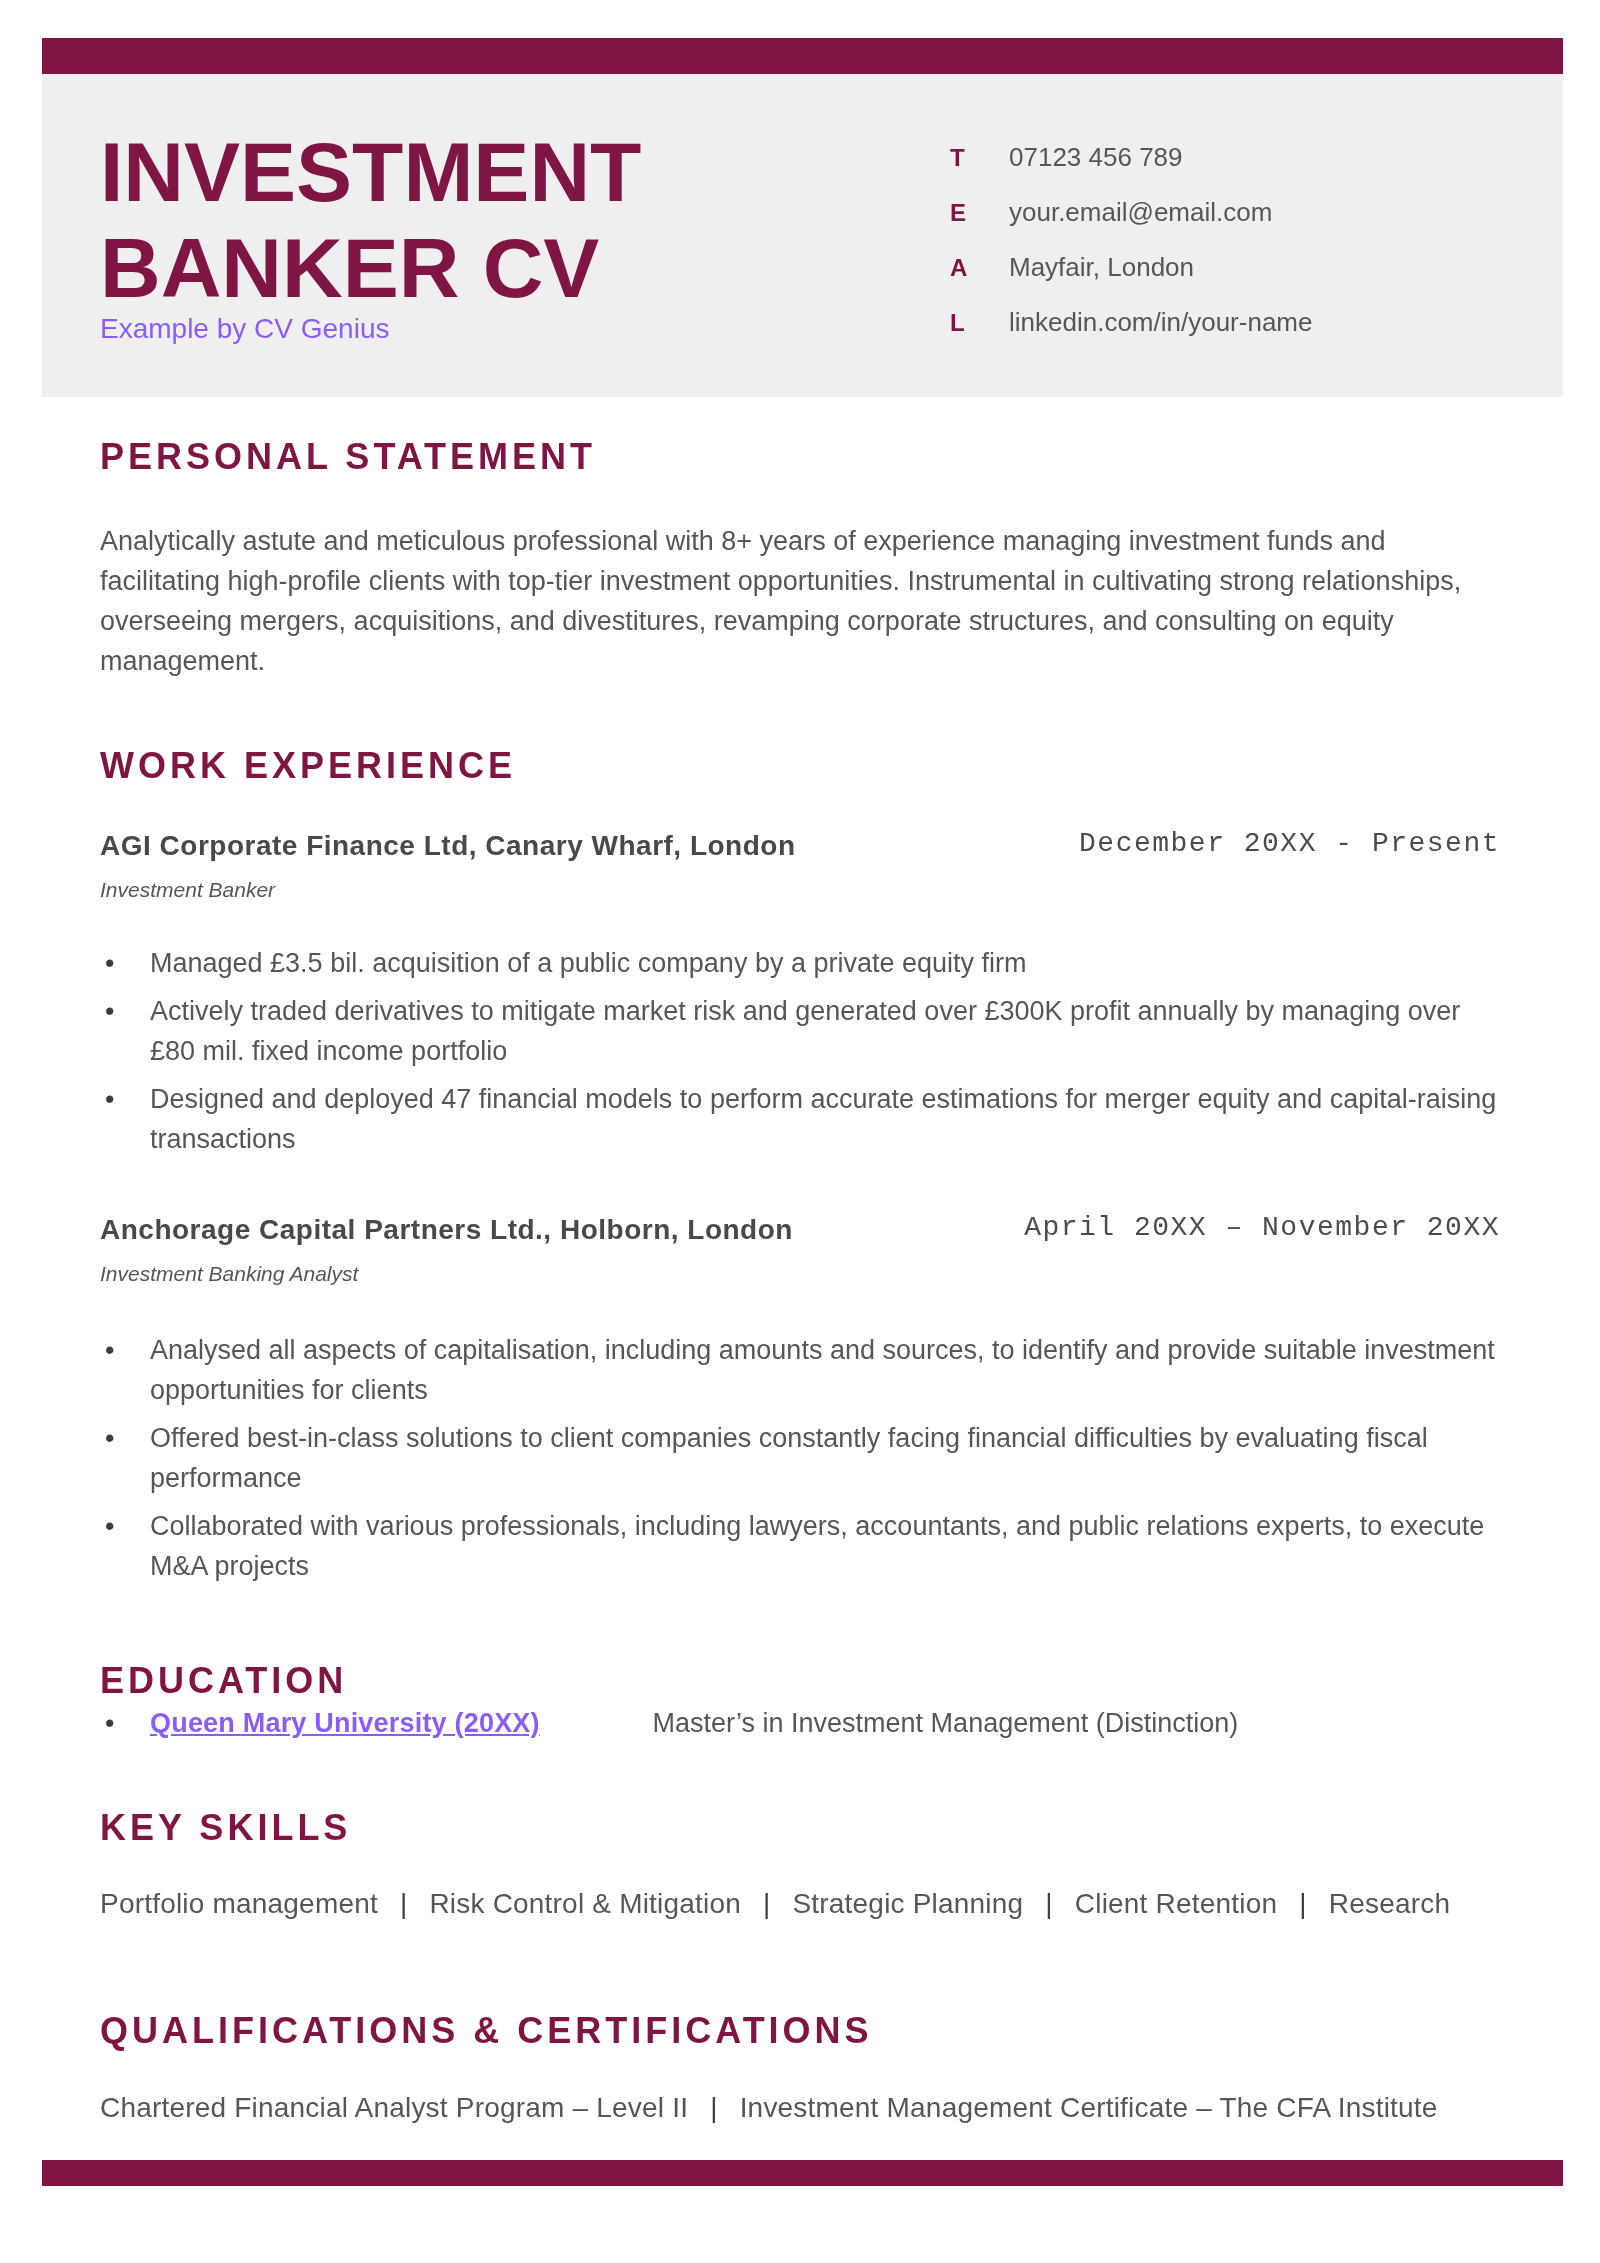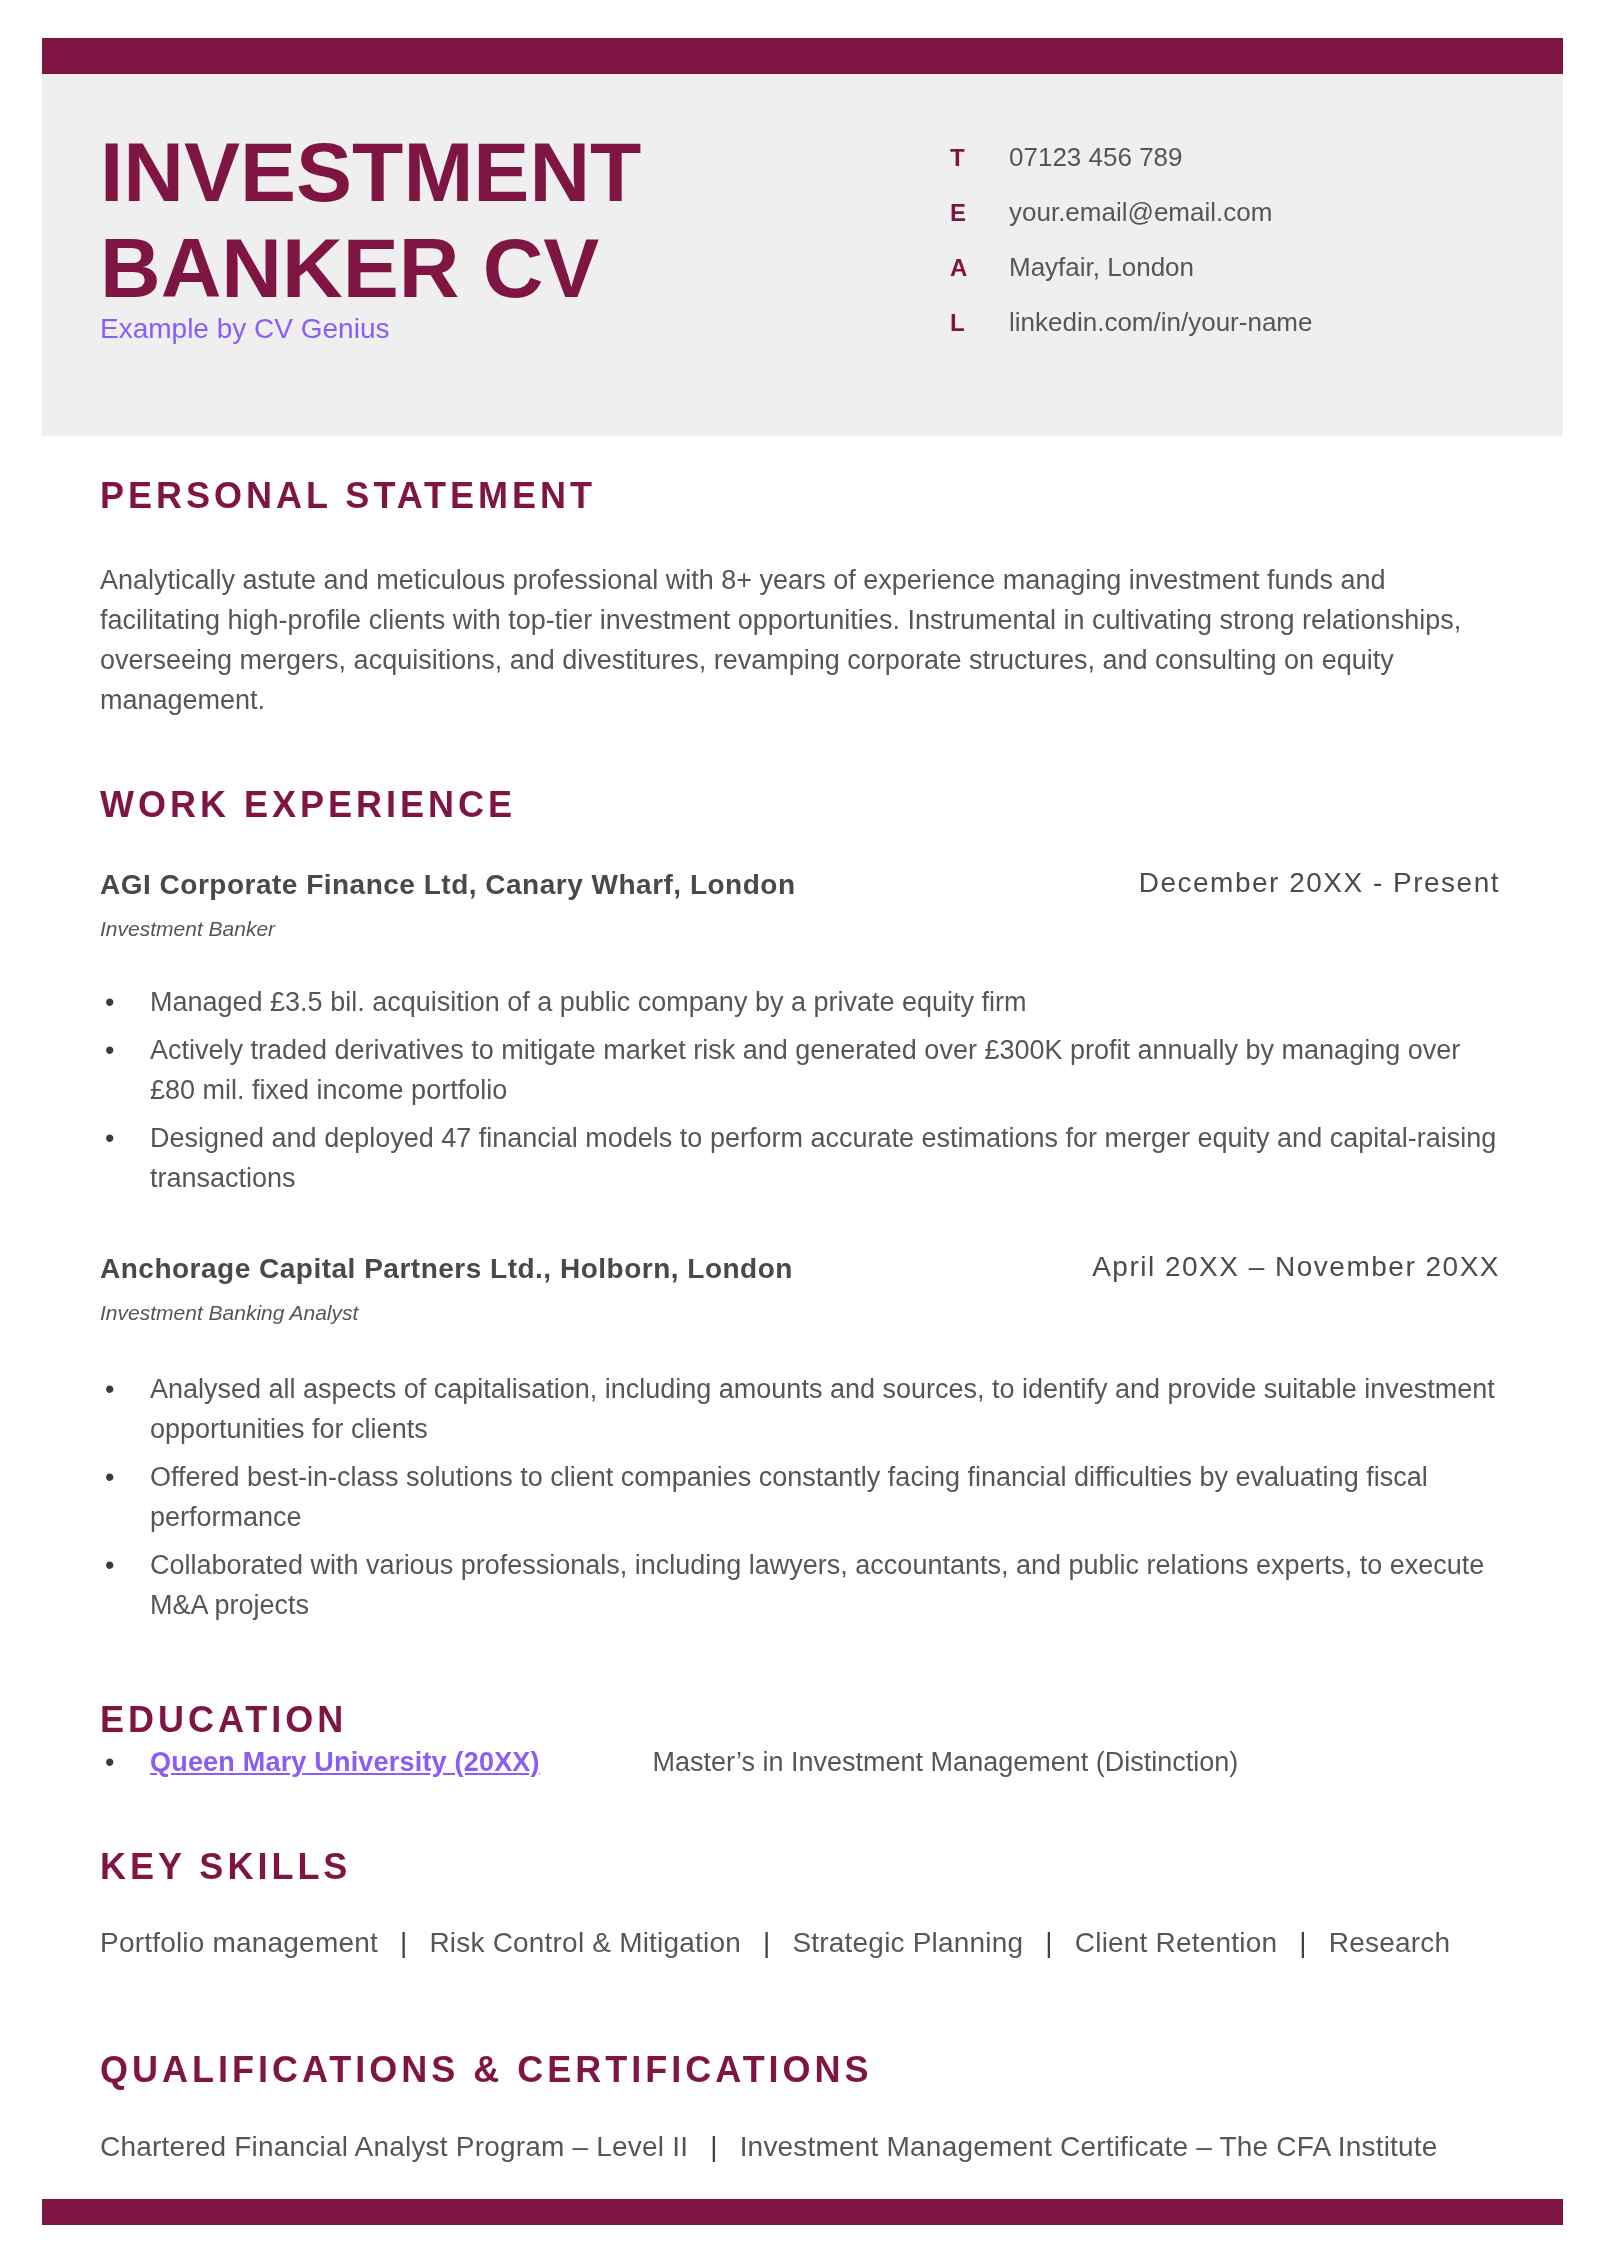--- a/index.html
+++ b/index.html
@@ -14,21 +14,21 @@
     background:#7e1543;
     margin-left:42px;margin-right:37px;
   }
   .top-bar{margin-top:38px;height:36px;}
   .bottom-bar{height:26px;margin-top:32px;}
 
   
   .header{
     position:relative;
     margin-left:42px;margin-right:37px;
-    height:362px;
+    height:323px;
     background:#f0efef;
     box-sizing:border-box;
     padding:50px 0 0 58px;
   }
   .cv-title{
     margin:0;
     max-width:620px;
     font-size:84px;
     line-height:96px;
     font-weight:700;
@@ -102,20 +102,21 @@
     font-size:21px;
     line-height:36px;
     font-style:italic;
     color:#55565a;
   }
   .job-dates{
     font-size:28px;
     letter-spacing:1.5px;
     color:#4a4b4e;
     white-space:nowrap;
+    font-family:Liberation Mono, monospace;
   }
 
   ul.bullets{
     list-style:none;
     margin:0;padding:0 0 0 50px;
   }
   ul.bullets.j1{margin-top:35px;}
   ul.bullets.j2{margin-top:38px;}
   ul.bullets li{
     position:relative;

